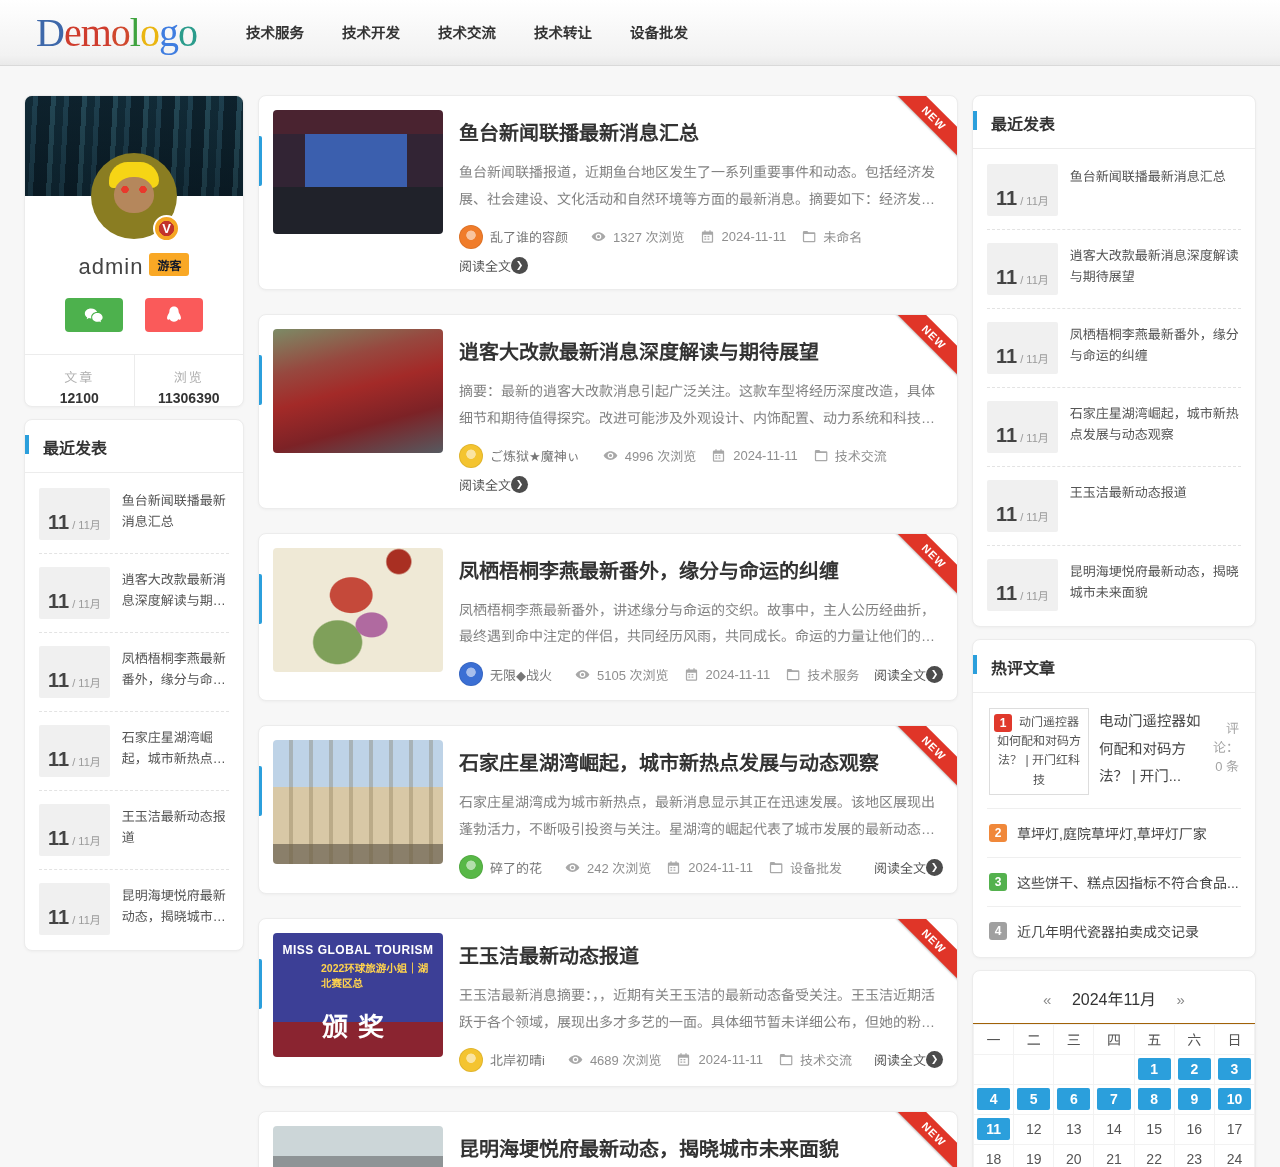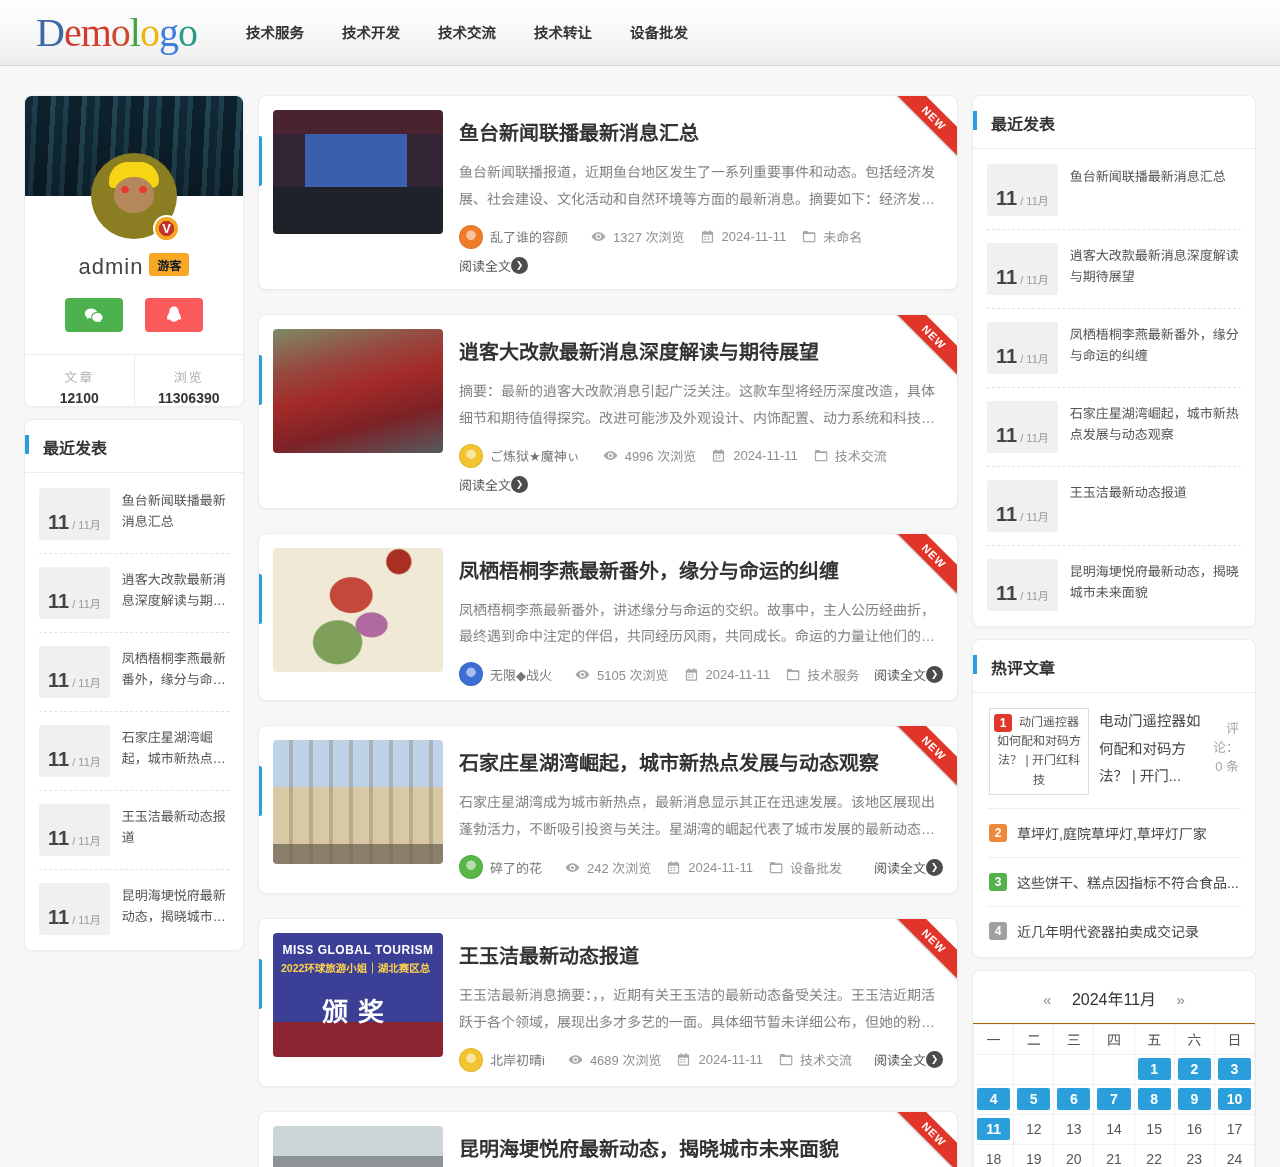--- a/index.html
+++ b/index.html
@@ -84,21 +84,21 @@
         radial-gradient(circle at 74% 11%, #a92f22 0 7%, transparent 8%),
         radial-gradient(ellipse at 46% 38%, #c5493a 0 16%, transparent 17%),
         radial-gradient(ellipse at 58% 62%, #b06aa0 0 11%, transparent 12%),
         radial-gradient(ellipse at 38% 76%, #7fa05a 0 16%, transparent 17%),
         #efe9d6; }
   .t4 { background:
         repeating-linear-gradient(90deg, transparent 0 16px, rgba(110,95,60,.28) 16px 20px),
         linear-gradient(180deg,#bed3e7 0 38%,#d8c8a6 38% 84%,#8a7f6a 84%); }
   .t5 { background:linear-gradient(180deg,#3c3f96 0 72%,#8a2430 72%); padding:10px 8px; }
   .t5 .l1 { display:block; color:#fff; font-weight:bold; font-size:12px; letter-spacing:.5px;text-align:center; }
-  .t5 .l2 { display:block; color:#ffd34d; font-weight:bold; font-size:10.5px; margin-top:3px; }
+  .t5 .l2 { display:block; color:#ffd34d; font-weight:bold; font-size:10.5px; margin-top:3px;margin-left:40px; }
   .t5 .l3 { display:block; color:#fff; font-weight:bold; font-size:26px; letter-spacing:10px; margin-top:16px; text-align:center; }
   .t6 { background:
         radial-gradient(ellipse at 14% 52%, #b23a2e 0 18%, transparent 19%),
         linear-gradient(180deg,#ccd6d8 0 24%,#8e9496 24% 46%,#d9cdb2 46% 68%,#b6453a 68% 86%,#7da06a 86%); }
   .pbody { flex:1; min-width:0; display:flex; flex-direction:column; }
   .ptitle { font-size:20px; font-weight:bold; color:#333; margin:7px 0 0; cursor:pointer; }
   .pexcerpt { font-size:14px; color:#828282; line-height:1.92; margin-top:13px;
     display:-webkit-box; -webkit-line-clamp:2; -webkit-box-orient:vertical; overflow:hidden; }
   .pmeta { margin-top:auto; padding-top:12px; display:flex; align-items:center; gap:7px; flex-wrap:wrap; font-size:13px; color:#8f8f8f; }
   .mavatar { width:24px; height:24px; border-radius:50%; flex:none; border:1px solid rgba(0,0,0,.08);

